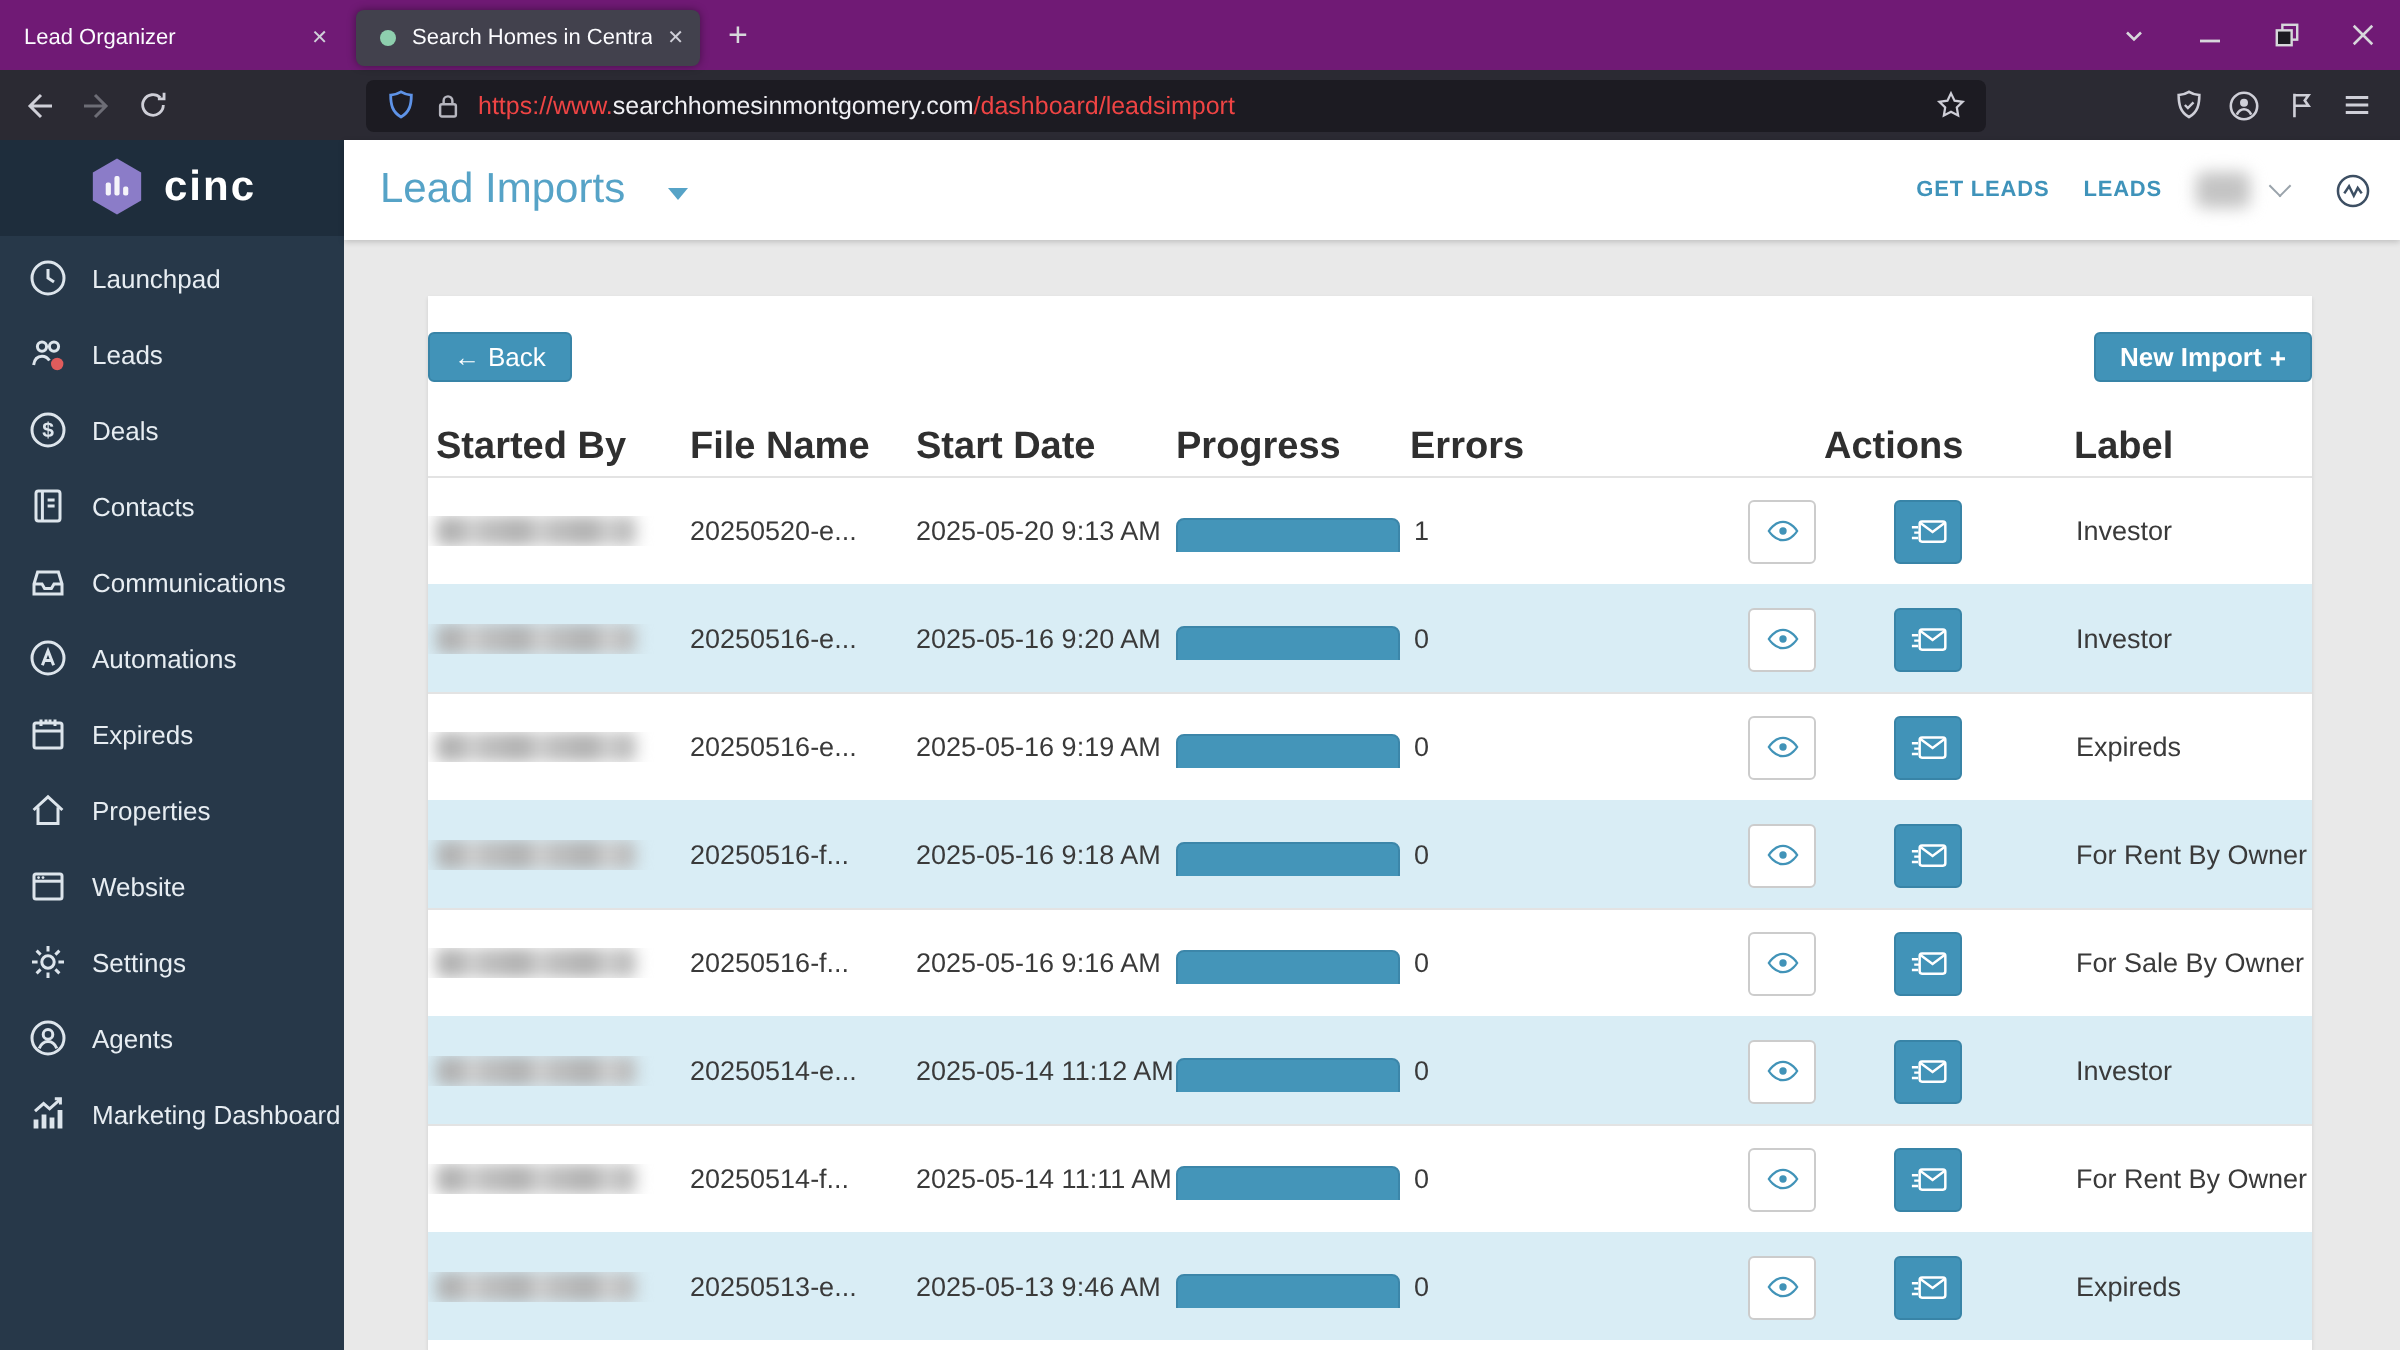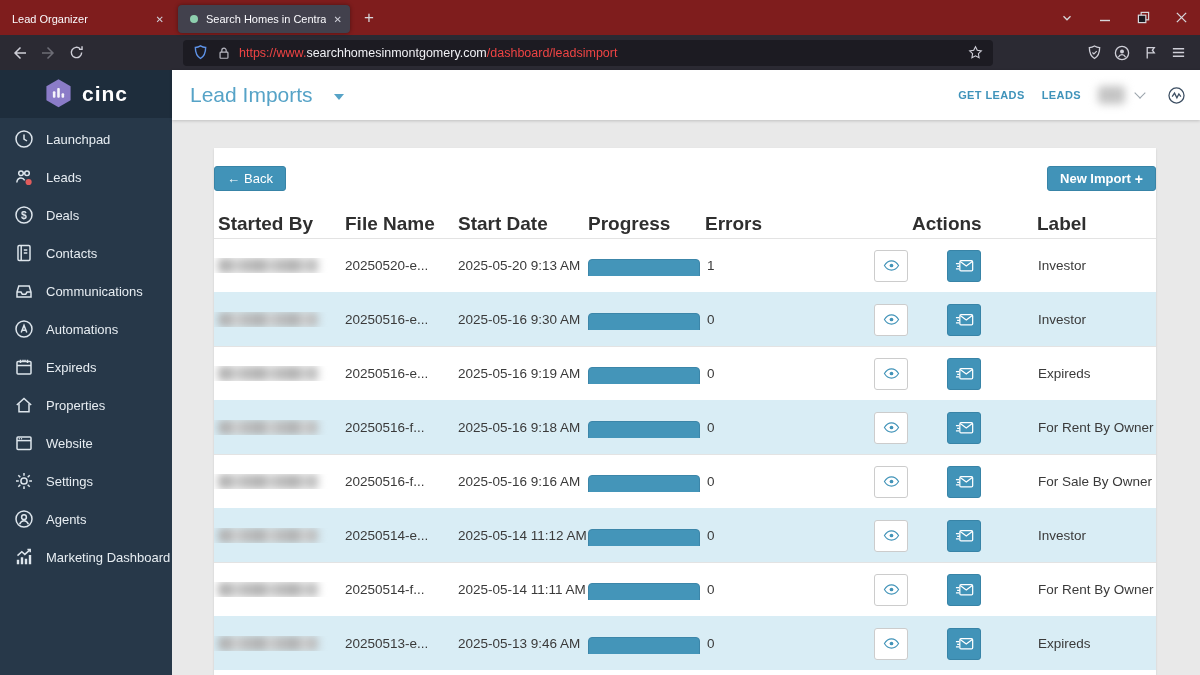--- a/index.html
+++ b/index.html
@@ -1,21 +1,21 @@
 <!DOCTYPE html>
 <html><head>
 <meta charset="utf-8">
 <style>
   * { margin:0; padding:0; box-sizing:border-box; }
   html,body { width:1200px; height:675px; overflow:hidden; background:#1c1b22;
     font-family:"Liberation Sans", sans-serif; }
   .stage { position:relative; width:1200px; height:675px; }
 
   
-  .tabbar { height:35px; background:#7f1d1d; display:flex; align-items:center; }
+  .tabbar { height:35px; background:#701a75; display:flex; align-items:center; }
   .tab { height:28px; margin-top:3px; display:flex; align-items:center; border-radius:4px;
          padding:0 8px 0 12px; color:#fbfbfe; font-size:11px; cursor:default; }
   .tab.inactive { width:172px; }
   .tab.active { width:172px; background:#42414d; margin-left:6px; box-shadow:0 0 4px rgba(0,0,0,.4); }
   .tab-title { flex:1; white-space:nowrap; overflow:hidden; }
   .tab-close { color:#cfcfd8; font-size:10px; padding-left:8px; }
   .tab-dot { width:8px; height:8px; border-radius:50%; background:#8ecfae; margin-right:8px; flex:none; }
   .newtab { color:#d7d7db; font-size:17px; padding:0 14px; }
   .winctrls { margin-left:auto; display:flex; align-items:center; height:100%; }
   .winbtn { width:38px; height:100%; display:flex; align-items:center; justify-content:center; color:#d7d7db; }
@@ -382,21 +382,21 @@
                     </svg>
       </button>
     </div>
     <div class="cell c7 v-label">Investor</div>
   </div>
               <div class="trow stripe">
     <div class="cell c1">
                   <div class="redacted"></div>
                 </div>
     <div class="cell c2 v-file">20250516-e...</div>
-    <div class="cell c3 v-date">2025-05-16 9:30 AM</div>
+    <div class="cell c3 v-date">2025-05-16 9:20 AM</div>
     <div class="cell c4">
                   <div class="bar-track">
                     <div class="bar v-bar" style="width: 100%;"></div>
                   </div>
                 </div>
     <div class="cell c5 v-err">0</div>
     <div class="cell c6">
       <button class="icon-btn eye">
         <svg width="17" height="17" viewBox="0 0 24 24">
                       <path d="M2 12s4-6.5 10-6.5S22 12 22 12s-4 6.5-10 6.5S2 12 2 12z" fill="none" stroke="#4193b8" stroke-width="1.6"></path>

